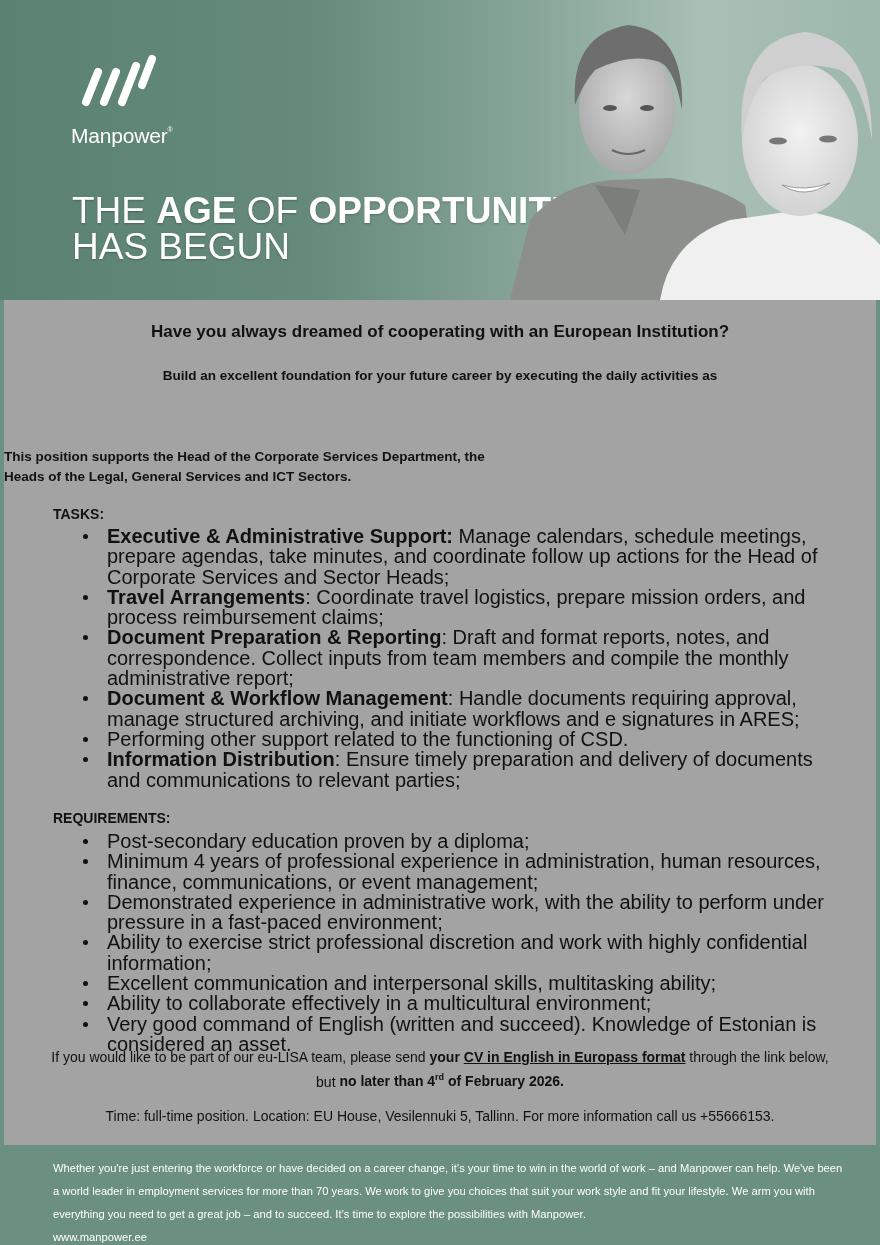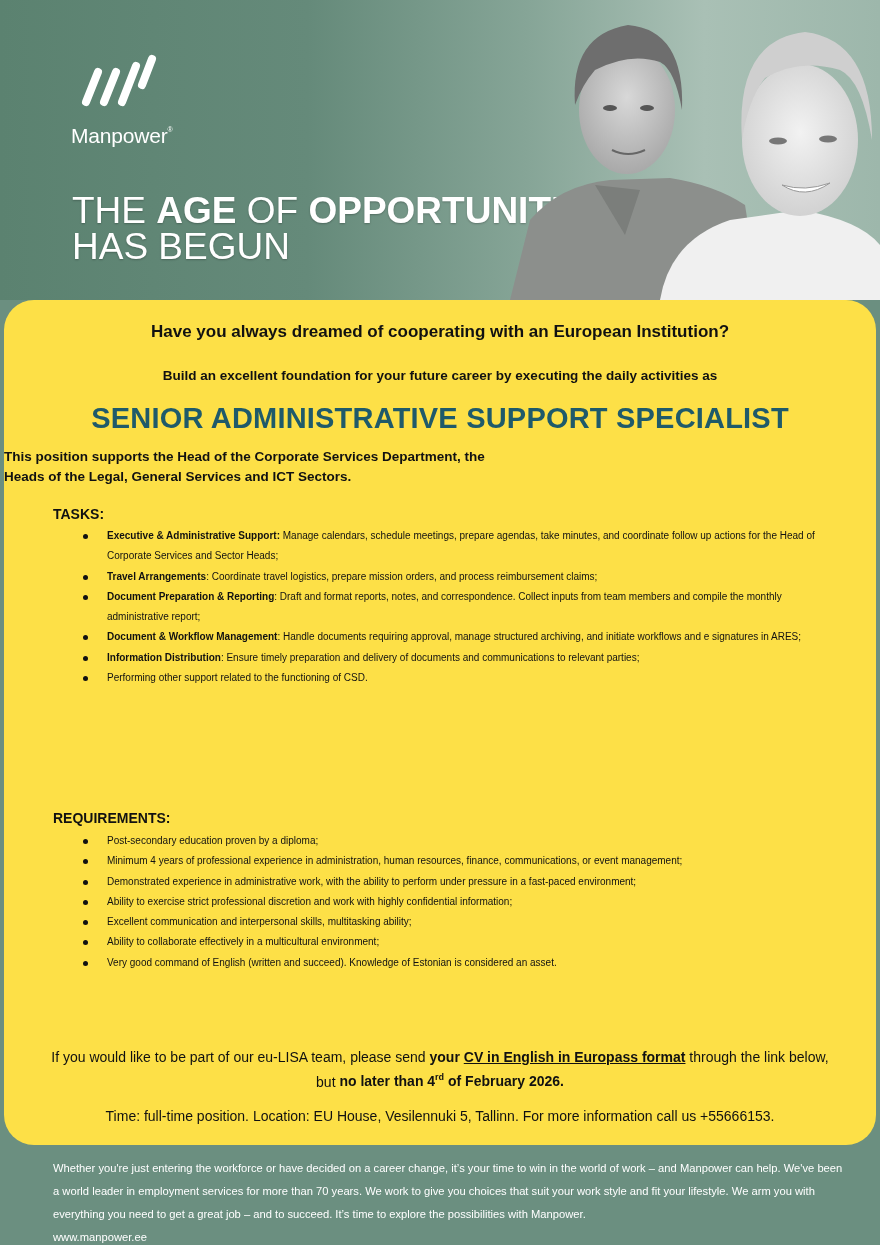--- a/index.html
+++ b/index.html
@@ -25,24 +25,23 @@
     position: absolute; left: 72px; top: 193px;
     color: #ffffff; font-size: 37px; line-height: 36px;
     text-shadow: 0 1px 2px rgba(0,0,0,0.25);
     font-family: "Liberation Sans", sans-serif;
   }
   .slogan b { font-weight: bold; }
   .photo { position: absolute; left: 500px; top: 0; width: 380px; height: 300px; }
 
   .content {
     position: absolute; left: 4px; top: 300px; width: 872px; height: 845px;
-    background: #fde047;
+    background: #a3a3a3;
     font-family: "Liberation Sans", sans-serif;
     color: #111;
-    border-radius: 30px;
   }
   .q {
     position: absolute; left: 0; right: 0; top: 22px;
     text-align: center; font-weight: bold; font-size: 17px;
   }
   .build {
     position: absolute; left: 0; right: 0; top: 68px;
     text-align: center; font-weight: bold; font-size: 13.5px;
   }
   .title {
@@ -52,21 +51,21 @@
   }
   .supports {
     position: absolute; left: 0; right: 0; top: 147px;
     text-align: left; font-weight: bold; font-size: 13.5px; line-height: 20px;
   }
   .section-head {
     position: absolute; left: 49px; font-weight: bold; font-size: 14px;
   }
   ul.list {
     position: absolute; left: 49px; width: 790px;
-    list-style: none; font-size: 10px; line-height: 20.3px;
+    list-style: none; font-size: 20px; line-height: 20.3px;
   }
   ul.list li { position: relative; padding-left: 54px; }
   ul.list li::before {
     content: ""; position: absolute; left: 30px; top: 8px;
     width: 5px; height: 5px; border-radius: 50%; background: #111;
   }
   .apply {
     position: absolute; left: 40px; right: 40px; top: 747px;
     text-align: center; font-size: 14px; line-height: 20.5px;
   }
@@ -125,34 +124,33 @@
     <path d="M242 140 Q235 40 305 32 Q372 40 372 140 Q362 80 340 70 Q300 58 265 78 Q248 100 242 140 Z" fill="#cfcfcf"></path>
     <ellipse cx="278" cy="141" rx="9" ry="3.5" fill="#777"></ellipse>
     <ellipse cx="328" cy="139" rx="9" ry="3.5" fill="#777"></ellipse>
     <path d="M282 185 Q305 200 330 183 Q305 192 282 185 Z" fill="#ffffff" stroke="#999" stroke-width="1"></path>
   </svg>
 </div>
 
 <div class="content">
   <div class="q">Have you always dreamed of cooperating with an European Institution?</div>
   <div class="build">Build an excellent foundation for your future career by executing the daily activities as</div>
-  <div class="title">SENIOR ADMINISTRATIVE SUPPORT SPECIALIST</div>
   <div class="supports">
     <div>This position supports the Head of the Corporate Services Department, the</div>
     <div>Heads of the Legal, General Services and ICT Sectors.</div>
   </div>
 
   <div class="section-head" style="top:206px;">TASKS:</div>
   <ul class="list" style="top:226px;">
     <li><b>Executive &amp; Administrative Support:</b><span> Manage calendars, schedule meetings, prepare agendas, take minutes, and coordinate follow up actions for the Head of Corporate Services and Sector Heads;</span></li>
     <li><b>Travel Arrangements</b><span>: Coordinate travel logistics, prepare mission orders, and process reimbursement claims;</span></li>
     <li><b>Document Preparation &amp; Reporting</b><span>: Draft and format reports, notes, and correspondence. Collect inputs from team members and compile the monthly administrative report;</span></li>
     <li><b>Document &amp; Workflow Management</b><span>: Handle documents requiring approval, manage structured archiving, and initiate workflows and e signatures in ARES;</span></li>
+    <li><b></b><span>Performing other support related to the functioning of CSD.</span></li>
     <li><b>Information Distribution</b><span>: Ensure timely preparation and delivery of documents and communications to relevant parties;</span></li>
-    <li><b></b><span>Performing other support related to the functioning of CSD.</span></li>
   </ul>
 
   <div class="section-head" style="top:510px;">REQUIREMENTS:</div>
   <ul class="list" style="top:531px;">
     <li>Post-secondary education proven by a diploma;</li>
     <li>Minimum 4 years of professional experience in administration, human resources, finance, communications, or event management;</li>
     <li>Demonstrated experience in administrative work, with the ability to perform under pressure in a fast-paced environment;</li>
     <li>Ability to exercise strict professional discretion and work with highly confidential information;</li>
     <li>Excellent communication and interpersonal skills, multitasking ability;</li>
     <li>Ability to collaborate effectively in a multicultural environment;</li>

